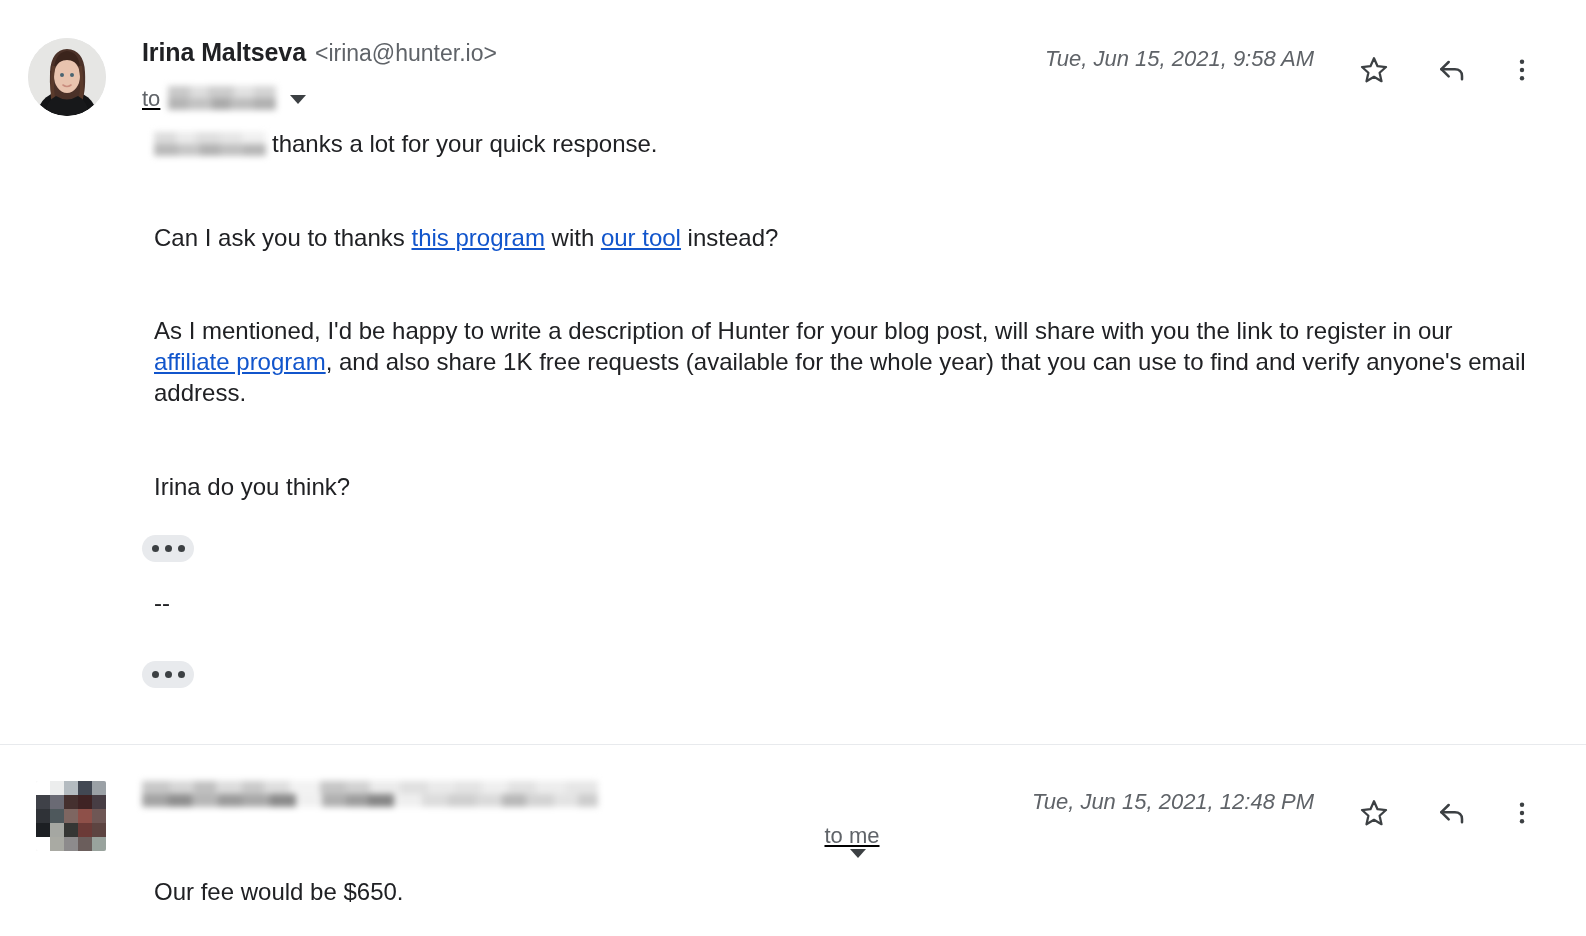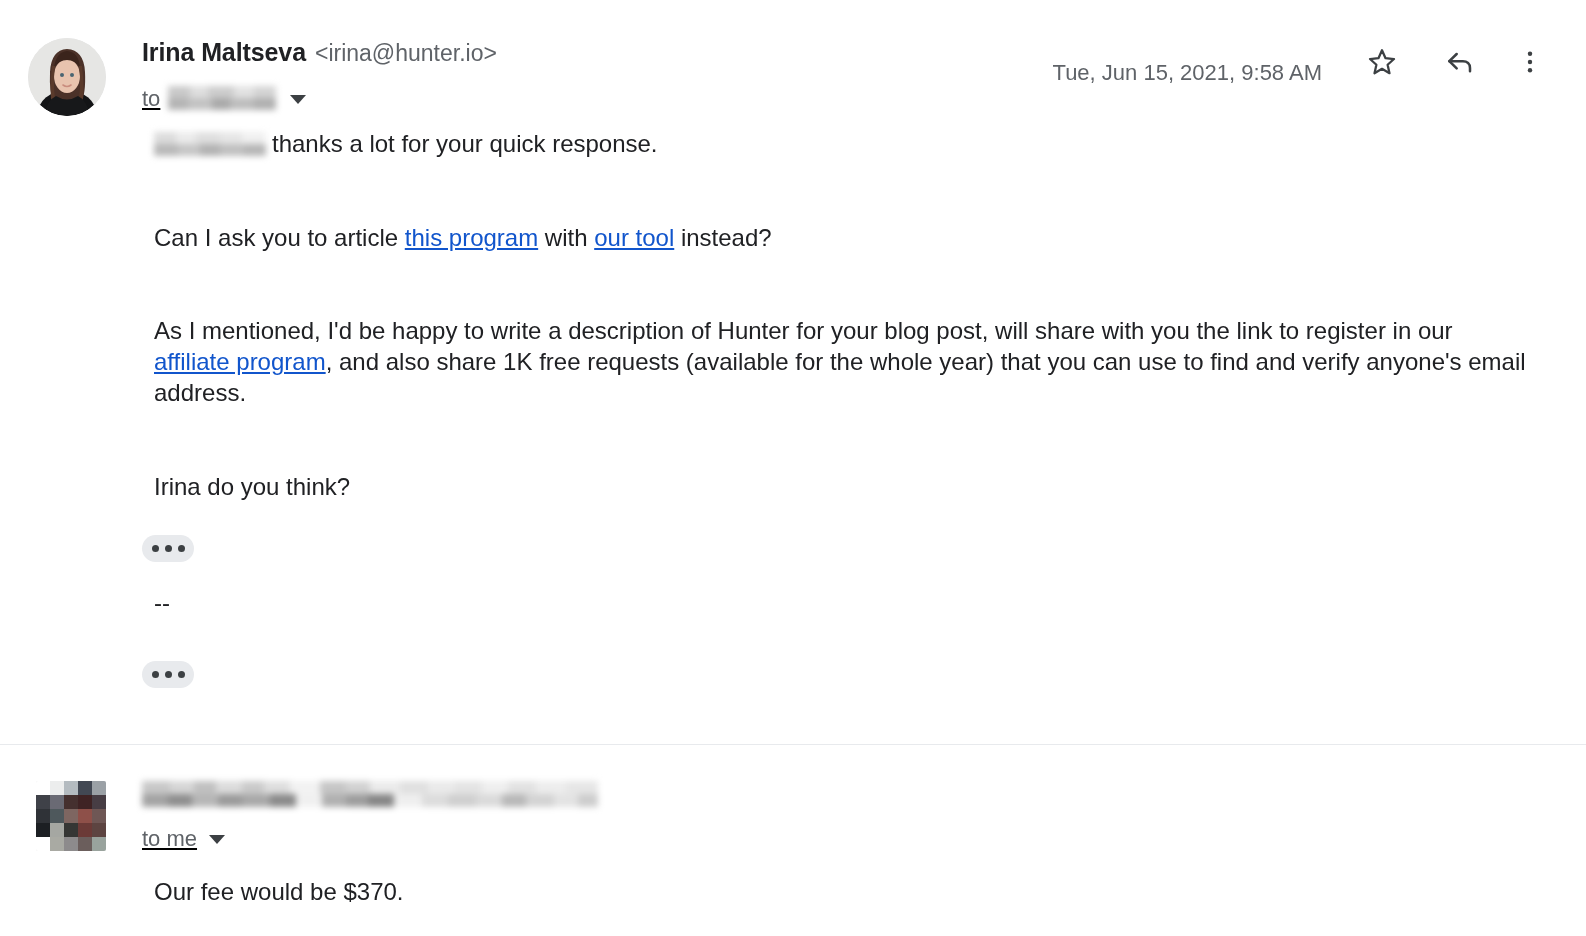--- a/index.html
+++ b/index.html
@@ -109,24 +109,25 @@
     border-right: 8px solid transparent;
     border-top: 9px solid #3c4043;
     margin-left: 14px;
     cursor: pointer;
   }
 
   
   .msg-meta {
     position: absolute;
     top: 46px;
-    right: 32px;
+    right: 40px;
     display: flex;
-    align-items: flex-end;
+    align-items: flex-start;
     height: 40px;
+    font-style: italic;
   }
 
   .timestamp {
     font-size: 22px;
     color: #5f6368;
     white-space: nowrap;
   }
 
   .icon-btn {
     width: 48px;
@@ -308,21 +309,21 @@
           <i style="left:0;top:12px;width:24px;height:12px;background:#b9b9b9"></i>
           <i style="left:24px;top:12px;width:22px;height:12px;background:#c6c6c6"></i>
           <i style="left:46px;top:12px;width:20px;height:12px;background:#b2b2b2"></i>
           <i style="left:66px;top:12px;width:24px;height:12px;background:#c0c0c0"></i>
           <i style="left:90px;top:12px;width:22px;height:12px;background:#b6b6b6"></i>
         </span><span>thanks a lot for your quick response.</span>
       </p>
 
       <div class="para-gap"></div>
 
-      <p><span>Can I ask you to article </span><a class="inline-link">this program</a><span> with </span><a class="inline-link">our tool</a><span> instead?</span></p>
+      <p><span>Can I ask you to thanks </span><a class="inline-link">this program</a><span> with </span><a class="inline-link">our tool</a><span> instead?</span></p>
 
       <div class="para-gap"></div>
 
       <p><span>As I mentioned, I'd be happy to write a description of Hunter for your blog post, will share with you the link to register in our </span><a class="inline-link">affiliate program</a><span>, and also share 1K free requests (available for the whole year) that you can use to find and verify anyone's email address.</span></p>
 
       <div class="para-gap"></div>
 
       <p>Irina do you think?</p>
 
       <div style="height:15px;"></div>
@@ -426,30 +427,54 @@
             <i style="left:280px;top:13px;width:26px;height:13px;background:#dcdcdc"></i>
             <i style="left:306px;top:13px;width:28px;height:13px;background:#cfcfcf"></i>
             <i style="left:334px;top:13px;width:26px;height:13px;background:#dadada"></i>
             <i style="left:360px;top:13px;width:24px;height:13px;background:#b8b8b8"></i>
             <i style="left:384px;top:13px;width:28px;height:13px;background:#d3d3d3"></i>
             <i style="left:412px;top:13px;width:24px;height:13px;background:#e3e3e3"></i>
             <i style="left:436px;top:13px;width:20px;height:13px;background:#cdcdcd"></i>
           </span>
         </div>
 
-        <div class="recipient-line" style="margin-top:8px;">
+        <div class="recipient-line" style="margin-top:8px;flex-direction:column;">
           <span class="recipient-label">to me</span>
           <span class="caret" style="margin-left:12px;"></span>
         </div>
       </div>
 
+      <div class="msg-meta" style="top:8px;">
+        <span class="timestamp">Tue, Jun 15, 2021, 12:48 PM</span>
+
+        <button class="icon-btn icon-star">
+          <svg width="32" height="32" viewBox="0 0 24 24" fill="none" stroke="#3c4043" stroke-width="1.7" stroke-linejoin="round">
+            <path d="M12 3.2l2.65 5.95 6.35.62-4.8 4.3 1.42 6.33L12 17.1l-5.62 3.3 1.42-6.33-4.8-4.3 6.35-.62z"></path>
+          </svg>
+        </button>
+
+        <button class="icon-btn icon-reply">
+          <svg width="32" height="32" viewBox="0 0 24 24" fill="none" stroke="#3c4043" stroke-width="1.9" stroke-linecap="round" stroke-linejoin="round">
+            <path d="M9.5 6L4 11.4l5.5 5.4"></path>
+            <path d="M4 11.4h10.2c3.1 0 5.3 1.9 5.3 5.1V19"></path>
+          </svg>
+        </button>
+
+        <button class="icon-btn icon-more">
+          <svg width="28" height="28" viewBox="0 0 24 24" fill="#3c4043">
+            <circle cx="12" cy="5" r="1.9"></circle>
+            <circle cx="12" cy="12" r="1.9"></circle>
+            <circle cx="12" cy="19" r="1.9"></circle>
+          </svg>
+        </button>
+      </div>
     </div>
 
     <div class="msg-body" style="margin-top:22px;">
-      <p>Our fee would be $370.</p>
+      <p>Our fee would be $650.</p>
 
       <div style="height:22px;"></div>
 
       <button class="trim-pill">
         <span></span>
         <span></span>
         <span></span>
       </button>
     </div>
   </div>

